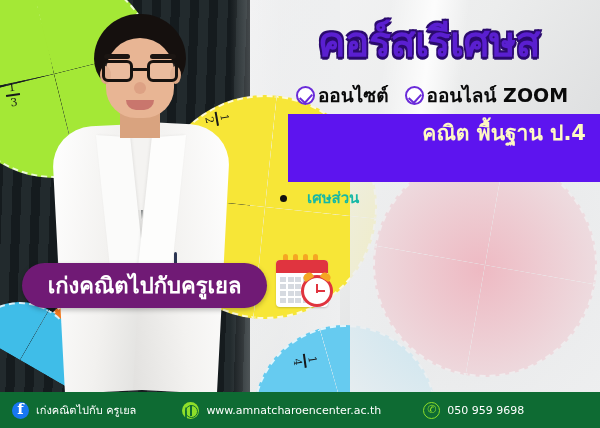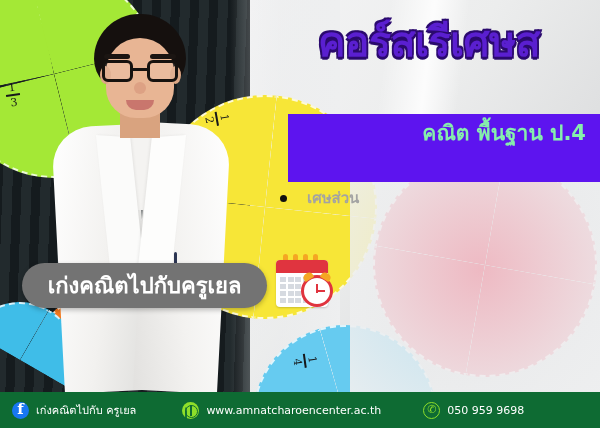--- a/index.html
+++ b/index.html
@@ -165,38 +165,38 @@
   }
   .chk-label {
     font-family:"DejaVu Sans", sans-serif;
     font-weight:bold; font-size:19px; color:#0a0a0a; white-space:nowrap;
   }
 
   
   #banner {
     position:absolute; left:288px; top:114px; width:312px; height:68px;
     background:#5d14ef;
-    color:#86efac;
+    color:#fef9c3;
     text-align:right;
     padding:5px 14px 3px 0;
     font-family:"DejaVu Sans", sans-serif;
     font-weight:bold;
   }
   #banner .l1 { font-size:21px; line-height:1.35; }
   #banner .l2 { font-size:21px; line-height:1.25; }
 
   
   #bullet {
     position:absolute; left:280px; top:186px;
     display:flex; align-items:center; gap:20px;
   }
   #bullet .dot { width:7px; height:7px; background:#101010; border-radius:50%; }
   #bullet .txt {
     font-family:"DejaVu Sans", sans-serif;
-    font-weight:bold; font-size:15px; color:#a3a3a3;
+    font-weight:bold; font-size:15px; color:#14b8a6;
   }
 
   
   #schedule {
     position:absolute; left:276px; top:253px;
     display:flex; align-items:flex-start; gap:9px;
   }
   .cal { position:relative; width:58px; height:56px; flex:0 0 58px; }
   .cal-body {
     position:absolute; left:0; top:7px; width:52px; height:47px;
@@ -218,21 +218,21 @@
   .clock .bell { position:absolute; width:10px; height:7px; background:#f5a623; border-radius:50% 50% 0 0; top:-5px; }
   .clock .bell.l{left:-1px; transform:rotate(-32deg);} .clock .bell.r{right:-1px; transform:rotate(32deg);}
   .sched-lines {
     font-family:"DejaVu Sans", sans-serif; font-weight:bold;
     font-size:13px; color:#121212; line-height:1.5; padding-top:2px;
   }
 
   
   #pill {
     position:absolute; left:22px; top:263px; width:245px; height:45px;
-    background:#737373; border-radius:23px;
+    background:#701a75; border-radius:23px;
     display:flex; align-items:center; justify-content:center;
     box-shadow:0 2px 5px rgba(0,0,0,.25);
   }
   #pill span {
     font-family:"DejaVu Sans", sans-serif;
     font-weight:bold; font-size:22px; color:#fff; white-space:nowrap;
   }
 
   
   #footer {
@@ -358,20 +358,30 @@
       <div class="lens l"></div>
         <div class="bridge"></div>
         <div class="lens r"></div>
     </div>
     <div class="nose"></div>
     <div class="mouth"></div>
   </div>
 
   <div id="headline">คอร์สเรีเศษส</div>
 
+  <div id="checkrow">
+    <div class="chk-item">
+      <span class="chk-mark"></span>
+      <span class="chk-label">ออนไซต์</span>
+    </div>
+    <div class="chk-item">
+      <span class="chk-mark"></span>
+      <span class="chk-label">ออนไลน์ ZOOM</span>
+    </div>
+  </div>
 
   <div id="banner">
     <div class="l1">คณิต พื้นฐาน ป.4</div>
   </div>
 
   <div id="bullet">
     <span class="dot"></span>
     <span class="txt">เศษส่วน</span>
   </div>
 

